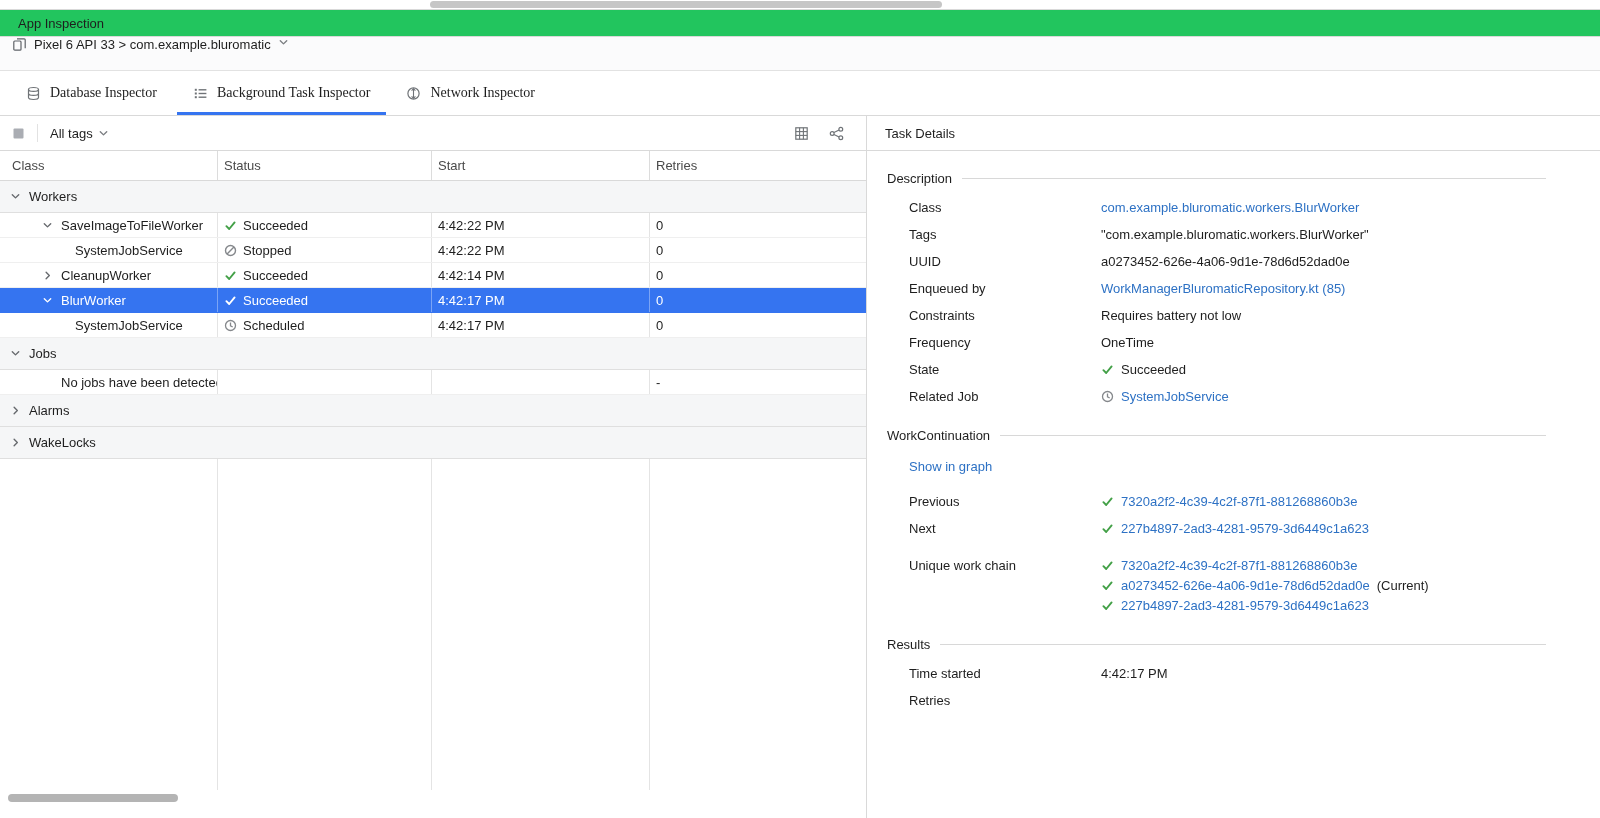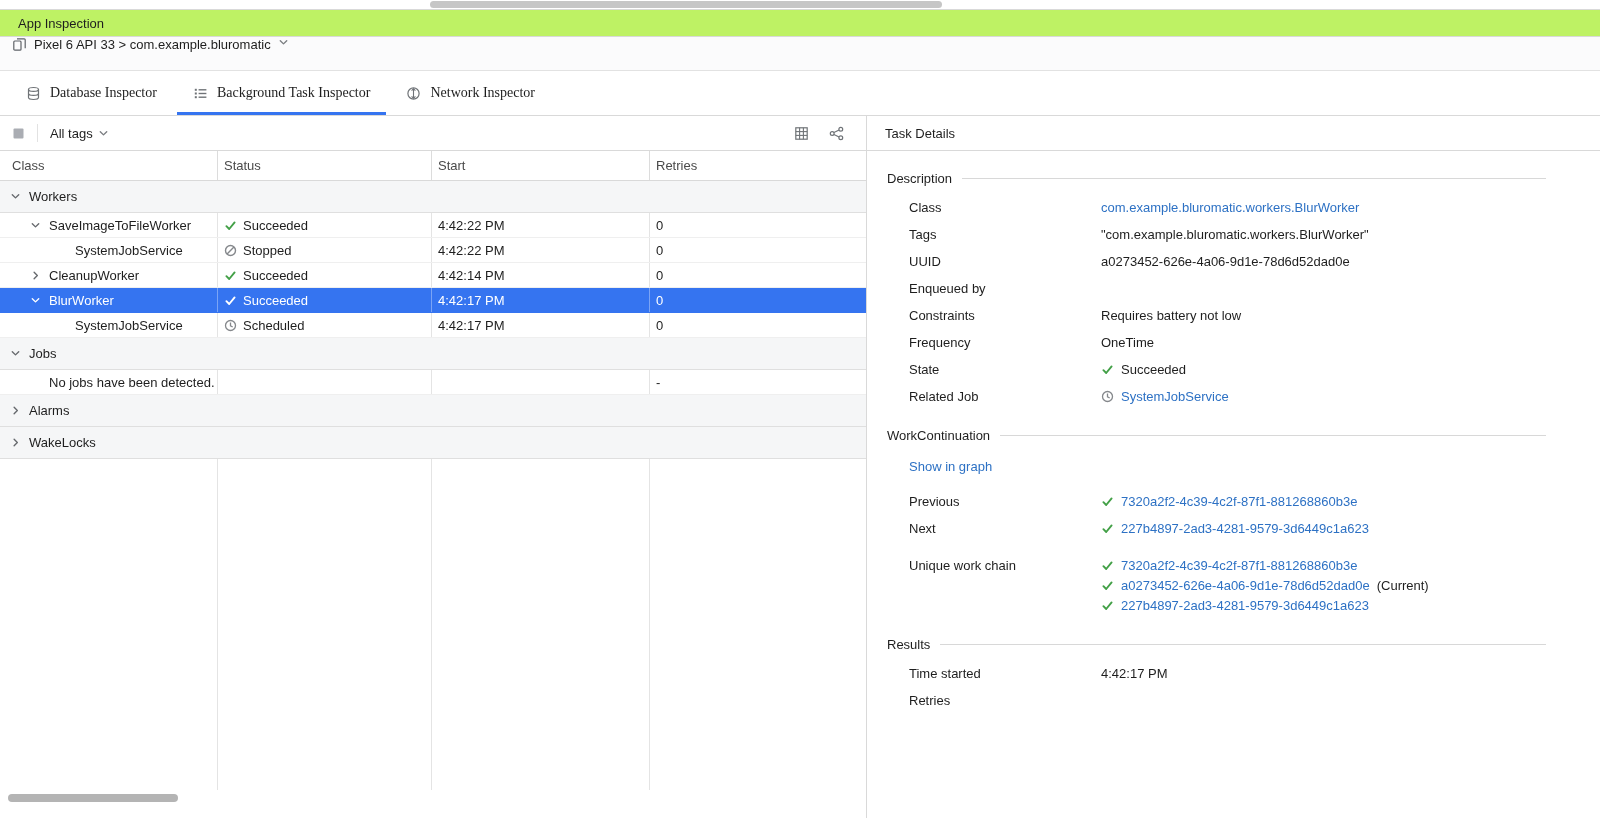--- a/index.html
+++ b/index.html
@@ -3,21 +3,21 @@
 <meta charset="utf-8">
 <style>
   *{margin:0;padding:0;box-sizing:border-box;}
   html,body{width:1600px;height:818px;overflow:hidden;background:#fff;
     font-family:"Liberation Sans","DejaVu Sans",sans-serif;font-size:13px;color:#1e1e1e;}
   .screen{width:100%;height:100%;display:flex;flex-direction:column;}
 
   .top-strip{height:9px;flex:0 0 auto;background:#fff;position:relative;}
   .top-thumb{position:absolute;left:430px;top:1px;width:512px;height:7px;border-radius:3.5px;background:#c6c6c6;}
 
-  .app-bar{height:28px;flex:0 0 auto;background:#bef264;border-top:1px solid #d9d9d9;border-bottom:1px solid #d9d9d9;
+  .app-bar{height:28px;flex:0 0 auto;background:#22c55e;border-top:1px solid #d9d9d9;border-bottom:1px solid #d9d9d9;
     display:flex;align-items:center;padding-left:18px;}
 
   .device-bar{height:34px;flex:0 0 auto;background:#fbfbfc;border-bottom:1px solid #e2e2e2;
     display:flex;align-items:flex-start;padding-left:12px;gap:7px;}
   .device-bar .ic{color:#5f6368;}
   .device-bar .chev{color:#7b7e82;}
 
   .tabs{height:45px;flex:0 0 auto;display:flex;align-items:stretch;border-bottom:1px solid #d9d9d9;padding-left:8px;background:#fff;font-family:Liberation Serif, serif;}
   .tab{display:flex;align-items:center;gap:9px;padding:0 18px;position:relative;font-size:14px;color:#1e1e1e;}
   .tab .ic{color:#6f7377;}
@@ -41,21 +41,21 @@
 
   .group-row{height:32px;flex:0 0 auto;background:#f5f6f7;border-bottom:1px solid #dfdfdf;
     display:flex;align-items:center;gap:8px;padding-left:10px;}
   .group-row .chev{color:#66696d;}
 
   .trow{height:25px;flex:0 0 auto;display:grid;grid-template-columns:218px 214px 218px 1fr;border-bottom:1px solid #efefef;background:#fff;}
   .cell{display:flex;align-items:center;gap:6px;padding-left:6px;border-right:1px solid #e4e4e4;overflow:hidden;white-space:nowrap;height:100%;}
   .cell:last-child{border-right:none;}
   .cell .chev{color:#66696d;flex:0 0 auto;}
   .class-cell{gap:8px;}
-  .class-cell.lv1{padding-left:30px;}
+  .class-cell.lv1{padding-left:42px;}
   .class-cell.lv2{padding-left:75px;}
   .chev-spacer{width:11px;flex:0 0 auto;}
   .trow.selected{background:#3574f0;border-bottom-color:#3574f0;color:#fff;}
   .trow.selected .ic{color:#fff !important;}
   .trow.selected .cell{border-right-color:rgba(255,255,255,0.35);}
 
   .ic{display:inline-flex;align-items:center;justify-content:center;line-height:0;}
   .ic.green{color:#43a047;}
   .ic.gray{color:#85888c;}
 
@@ -393,20 +393,25 @@
           <div class="kv">
             <div class="kv-label">UUID</div>
             <div class="kv-value">
               <div class="vline">
                 <span>a0273452-626e-4a06-9d1e-78d6d52dad0e</span>
               </div>
             </div>
           </div>
           <div class="kv">
             <div class="kv-label">Enqueued by</div>
+            <div class="kv-value">
+              <div class="vline">
+                <span class="link">WorkManagerBluromaticRepository.kt (85)</span>
+              </div>
+            </div>
           </div>
           <div class="kv">
             <div class="kv-label">Constraints</div>
             <div class="kv-value">
               <div class="vline">
                 <span>Requires battery not low</span>
               </div>
             </div>
           </div>
           <div class="kv">

